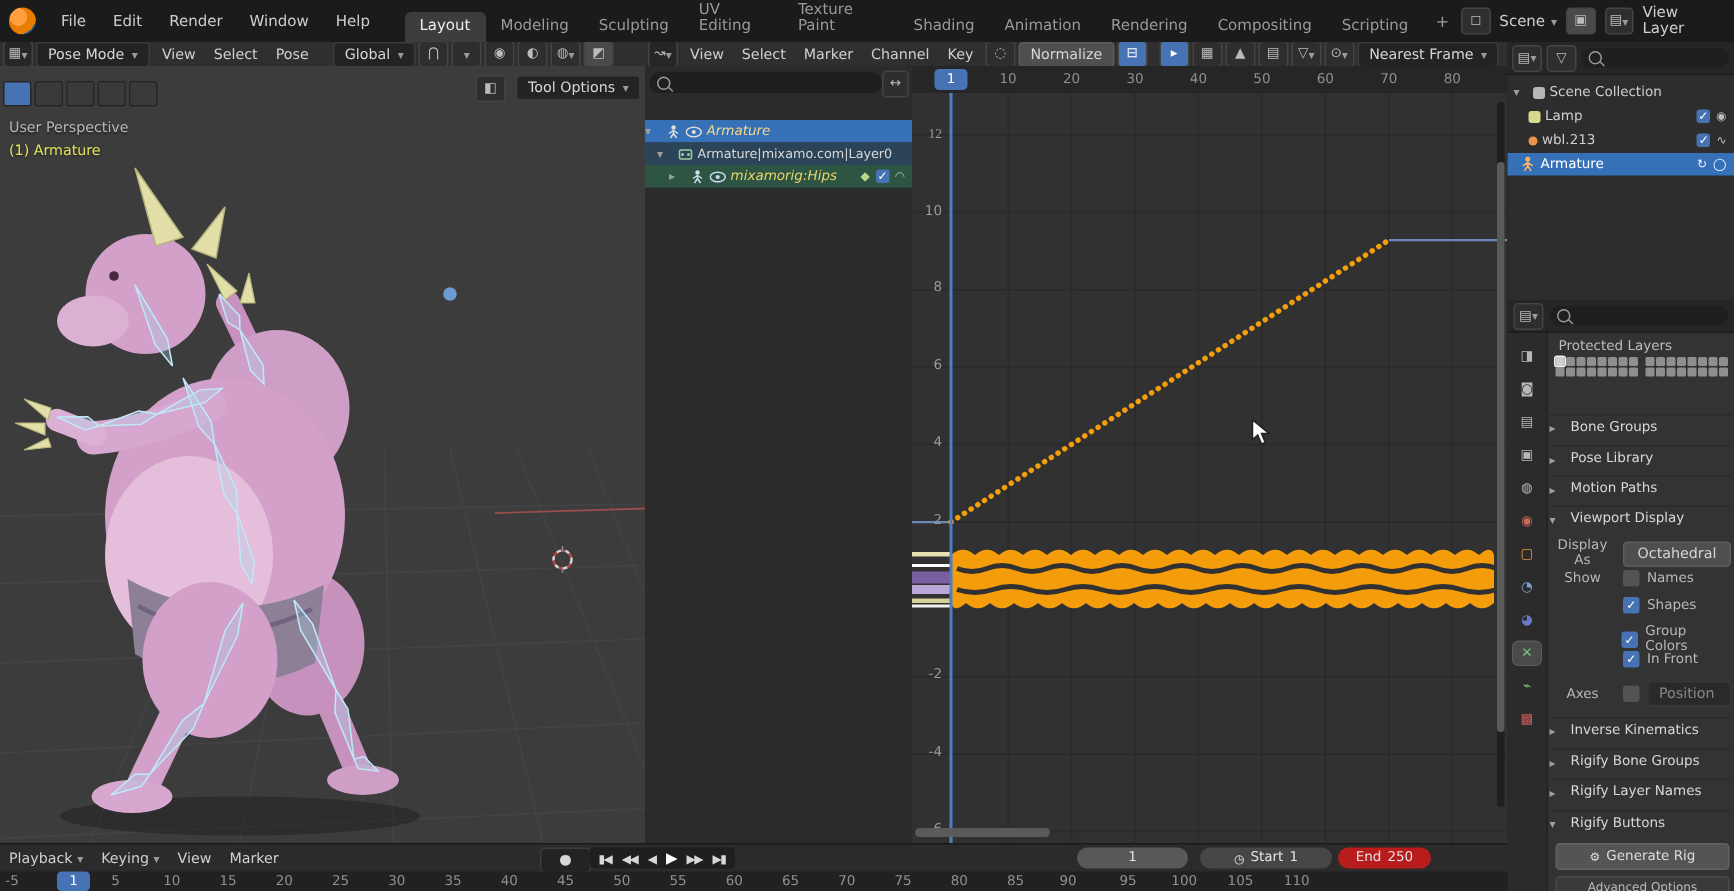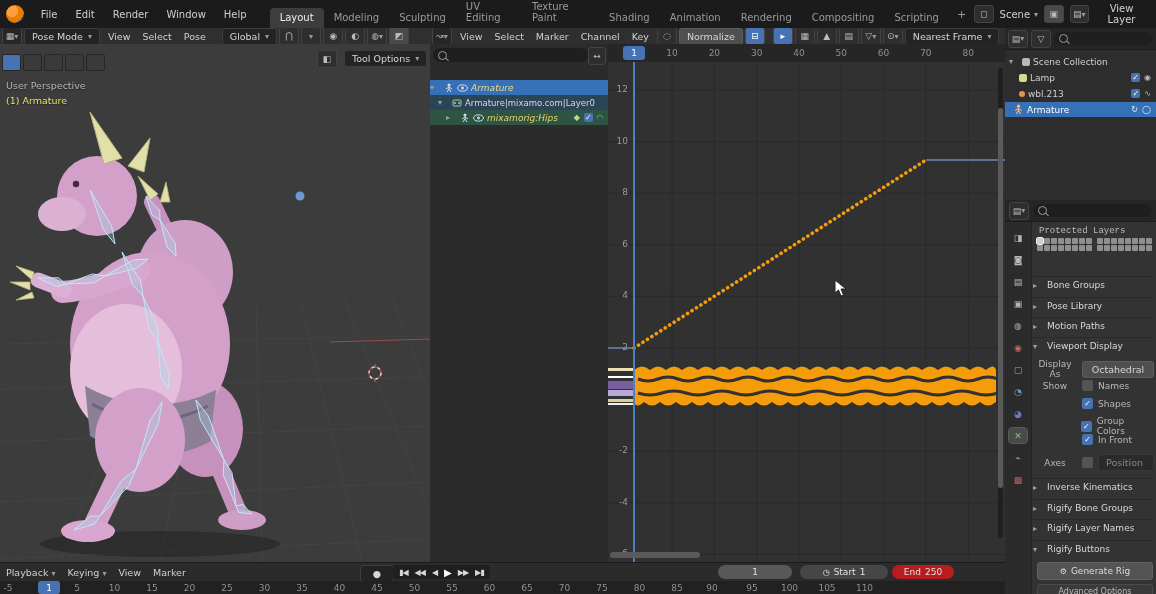--- a/index.html
+++ b/index.html
@@ -11,21 +11,21 @@
 
   
   .topbar{left:0;top:0;width:1156px;height:28px;background:#1b1b1b;border-bottom:1px solid #101010;display:flex;align-items:center;}
   .logo{width:18px;height:18px;margin:0 8px 0 6px;border-radius:50%;background:radial-gradient(circle at 35% 35%,#ff9f3e 0 35%,#e87d02 36% 70%,#265787 71%);}
   .menu-item{font-size:10px;color:#cfcfcf;padding:0 9px;cursor:default;}
   .tabs{display:flex;margin-left:14px;height:28px;align-items:flex-end;}
   .tab{font-size:10px;color:#9a9a9a;padding:4px 10px 5px;border-radius:4px 4px 0 0;}
   .tab.active{background:#3d3d3d;color:#ececec;}
   .tab-add{font-size:11px;color:#9a9a9a;padding:4px 8px;}
   .tb-right{margin-left:auto;display:flex;align-items:center;gap:6px;padding-right:8px;}
-  .tb-field{display:flex;align-items:center;gap:4px;font-size:10px;color:#cfcfcf;text-align:center;}
+  .tb-field{display:flex;align-items:center;gap:4px;font-size:10px;color:#cfcfcf;}
   .ibox{width:18px;height:16px;background:#2e2e2e;border:1px solid #444;border-radius:3px;
         display:inline-flex;align-items:center;justify-content:center;font-size:9px;color:#bbb;}
   .ibox.lit{background:#4a4a4a;}
   .caret{font-size:8px;color:#9a9a9a;}
 
   
   .pill{background:#232323;border:1px solid #3c3c3c;border-radius:3px;font-size:9.5px;color:#d6d6d6;
         padding:1px 7px;display:inline-flex;align-items:center;gap:5px;height:13px;}
   .pill.grey{background:#4f4f4f;border-color:#5c5c5c;}
   .mag{width:7px;height:7px;border:1.4px solid #999;border-radius:50%;position:relative;display:inline-block;}
@@ -75,21 +75,21 @@
   .dot-ic{width:8px;height:8px;border-radius:2px;background:#8a8a8a;display:inline-block;}
   .r-ics{margin-left:auto;display:flex;gap:4px;padding-right:5px;font-size:8px;color:#bdbdbd;}
   .props{position:absolute;left:0;top:172px;width:151px;bottom:0;background:#333;}
   .pr-header{position:absolute;left:0;top:0;width:151px;height:22px;background:#262626;border-bottom:1px solid #1c1c1c;
              display:flex;align-items:center;gap:4px;padding:0 4px;box-sizing:border-box;}
   .tabcol{position:absolute;left:0;top:22px;width:26px;bottom:0;background:#2b2b2b;border-right:1px solid #222;}
   .ptab{position:absolute;left:4px;width:18px;height:15px;border-radius:3px;display:flex;align-items:center;justify-content:center;font-size:9px;}
   .ptab.active{background:#4a4a4a;outline:1px solid #5a5a5a;}
   .panel-h{position:absolute;left:28px;width:121px;font-size:9px;color:#d8d8d8;display:flex;gap:4px;align-items:center;
            border-top:1px solid #2a2a2a;padding-top:3px;}
-  .pl-label{position:absolute;left:34px;font-size:9px;color:#bdbdbd;font-family:Liberation Mono, monospace;}
+  .pl-label{position:absolute;left:34px;font-size:9px;color:#bdbdbd;}
   .lay-grid{position:absolute;left:32px;display:flex;gap:5px;}
   .lay-block{display:grid;grid-template-columns:repeat(8,6px);grid-auto-rows:6px;gap:1px;}
   .lay-cell{background:#8f8f8f;border-radius:1px;}
   .lay-cell.on{background:#cfcfcf;outline:1px solid #efefef;}
   .prow{position:absolute;left:28px;width:121px;display:flex;align-items:center;gap:5px;font-size:9px;color:#b8b8b8;}
   .prow .rlab{width:44px;text-align:center;}
   .btn{background:#545454;border:1px solid #626262;border-radius:3px;color:#ddd;font-size:9px;
        display:flex;align-items:center;justify-content:center;gap:4px;}
   .btn.dark{background:#3a3a3a;border-color:#4a4a4a;color:#bbb;}
 
@@ -404,21 +404,21 @@
         <path id="band" fill="#f49c0a" d="M26,308 Q34,301 42,308 Q50,301 58,308 Q66,301 74,308 Q82,301 90,308 Q98,301 106,308 Q114,301 122,308 Q130,301 138,308 Q146,301 154,308 Q162,301 170,308 Q178,301 186,308 Q194,301 202,308 Q210,301 218,308 Q226,301 234,308 Q242,301 250,308 Q258,301 266,308 Q274,301 282,308 Q290,301 298,308 Q306,301 314,308 Q322,301 330,308 Q338,301 346,308 Q354,301 362,308 Q370,301 378,308 Q386,301 388,308 L388,340 Q380,347 372,340 Q364,347 356,340 Q348,347 340,340 Q332,347 324,340 Q316,347 308,340 Q300,347 292,340 Q284,347 276,340 Q268,347 260,340 Q252,347 244,340 Q236,347 228,340 Q220,347 212,340 Q204,347 196,340 Q188,347 180,340 Q172,347 164,340 Q156,347 148,340 Q140,347 132,340 Q124,347 116,340 Q108,347 100,340 Q92,347 84,340 Q76,347 68,340 Q60,347 52,340 Q44,347 36,340 Q28,347 26,340Z"></path>
         <path id="squig1" fill="none" stroke="#313131" stroke-width="3.2" d="M30,317 Q40,321 50,317 Q60,313 70,317 Q80,321 90,317 Q100,313 110,317 Q120,321 130,317 Q140,313 150,317 Q160,321 170,317 Q180,313 190,317 Q200,321 210,317 Q220,313 230,317 Q240,321 250,317 Q260,313 270,317 Q280,321 290,317 Q300,313 310,317 Q320,321 330,317 Q340,313 350,317 Q360,321 370,317 Q380,313 390,317"></path>
         <path id="squig2" fill="none" stroke="#313131" stroke-width="3.2" d="M30,331 Q42,335 54,331 Q66,327 78,331 Q90,335 102,331 Q114,327 126,331 Q138,335 150,331 Q162,327 174,331 Q186,335 198,331 Q210,327 222,331 Q234,335 246,331 Q258,327 270,331 Q282,335 294,331 Q306,327 318,331 Q330,335 342,331 Q354,327 366,331 Q378,335 390,331"></path>
 
         <line x1="0" y1="286" x2="26" y2="286" stroke="#6c87b8" stroke-width="1.5"></line>
         <line x1="26" y1="286" x2="318" y2="98" stroke="#f59e0b" stroke-width="3.6" stroke-dasharray="0.1 5.2" stroke-linecap="round"></line>
         <line x1="318" y1="98" x2="397" y2="98" stroke="#6c87b8" stroke-width="1.5"></line>
         <line x1="26" y1="0" x2="26" y2="500" stroke="#4d7fc4" stroke-width="2"></line>
       </svg>
       <div id="g-ylabels">
-          <span class="ylab" style="left: 2px; top: 40px;">12</span>
+          <span class="ylab" style="left: 2px; top: 40px; font-family: Liberation Serif, serif;">12</span>
           <span class="ylab" style="left: 2px; top: 91.6px;">10</span>
           <span class="ylab" style="left: 2px; top: 143.2px;">8</span>
           <span class="ylab" style="left: 2px; top: 194.8px;">6</span>
           <span class="ylab" style="left: 2px; top: 246.4px;">4</span>
           <span class="ylab" style="left: 2px; top: 298px;">2</span>
           <span class="ylab" style="left: 2px; top: 401.2px;">-2</span>
           <span class="ylab" style="left: 2px; top: 452.8px;">-4</span>
           <span class="ylab" style="left: 2px; top: 504.4px;">-6</span>
         </div>
       <div class="vscroll">

